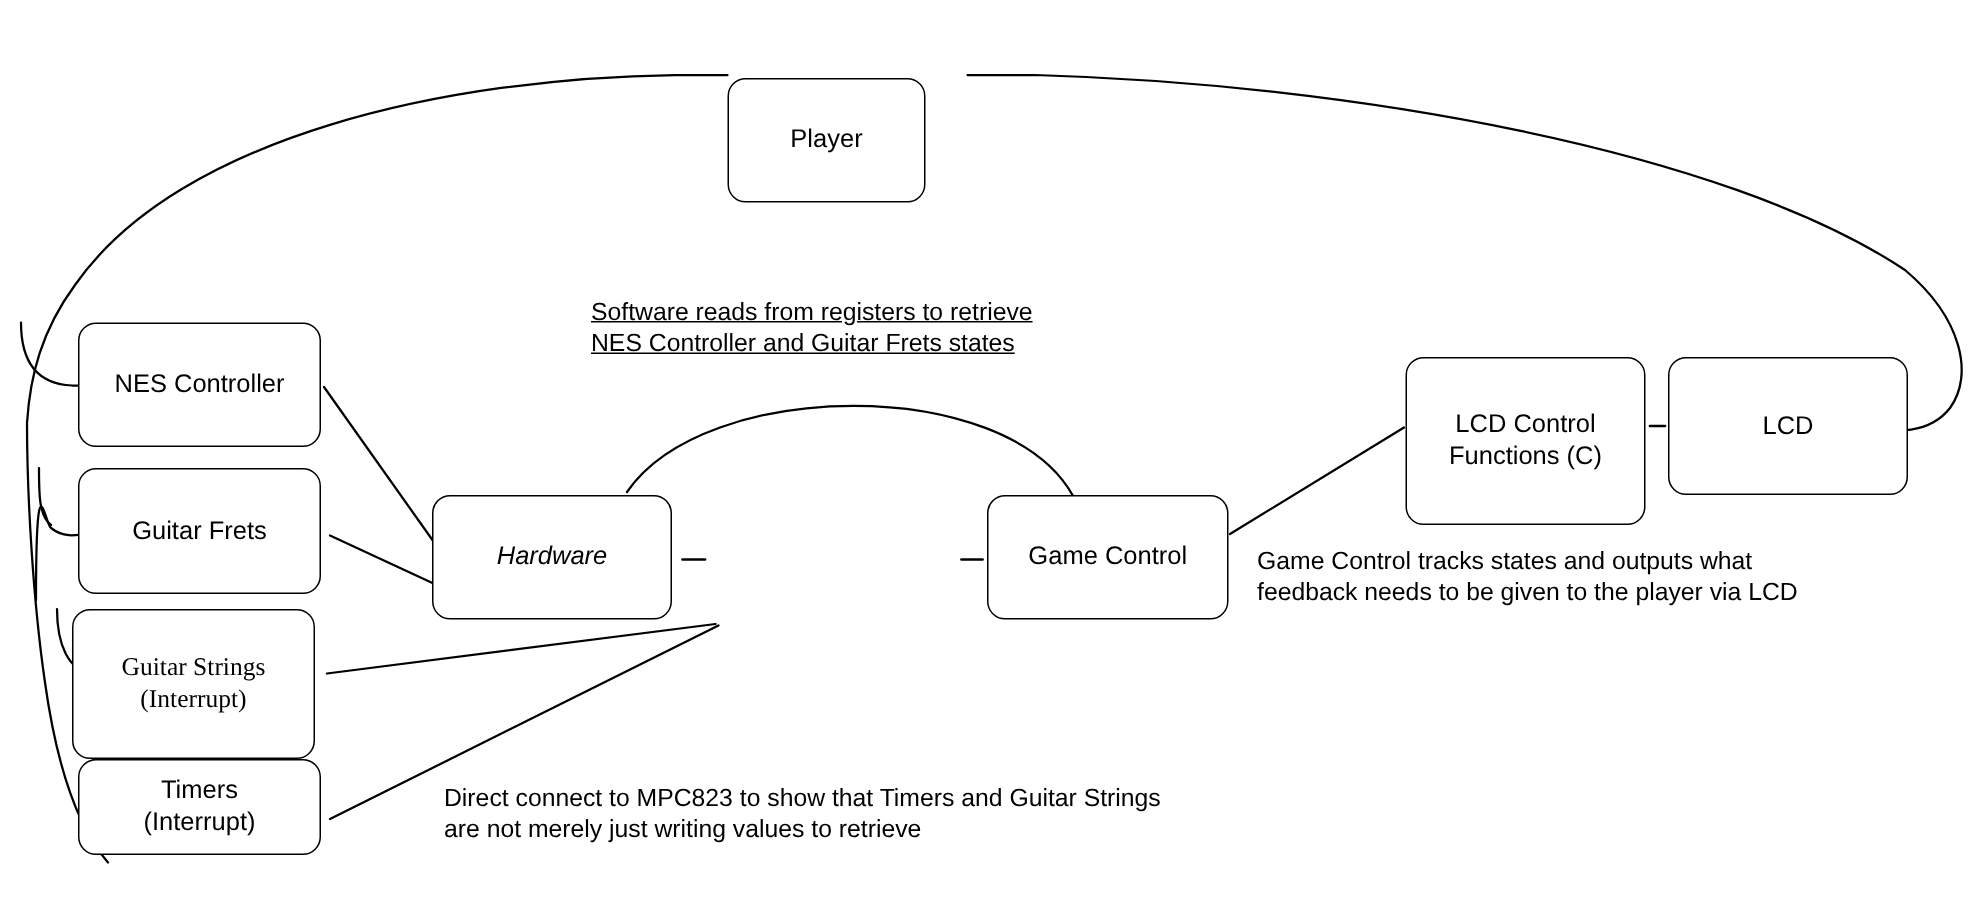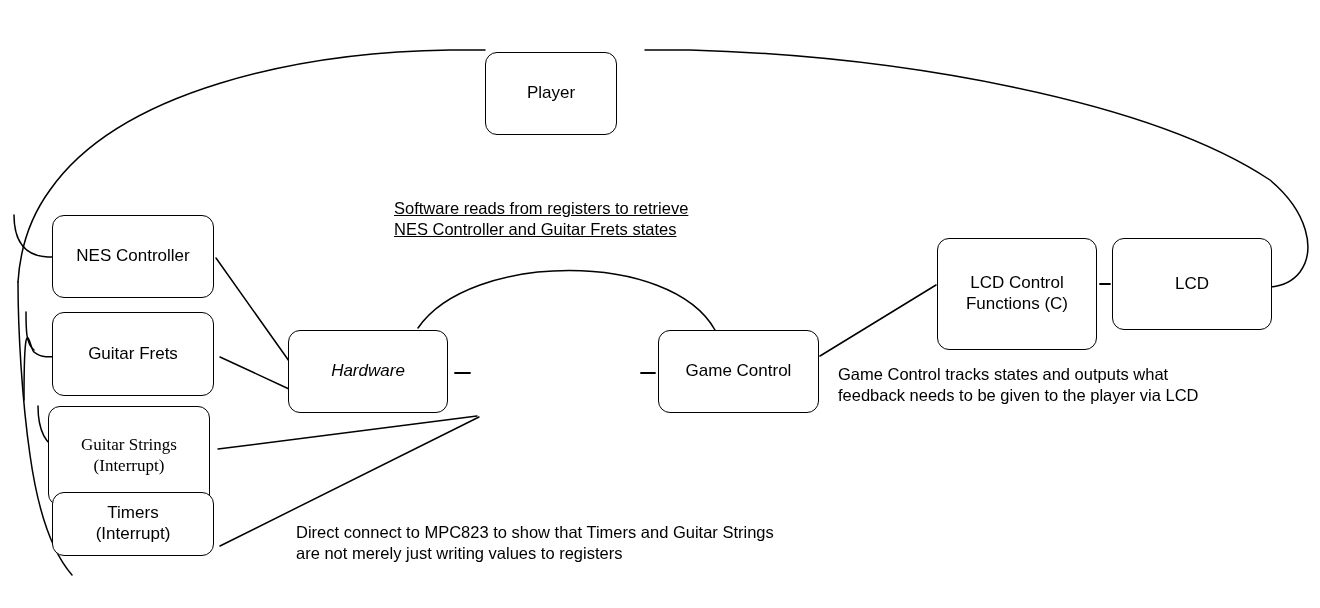--- a/index.html
+++ b/index.html
@@ -105,21 +105,21 @@
 
   <div class="node" style="left:52px; top:312px; width:162px; height:84px;">
     <span>Guitar Frets</span>
   </div>
 
   <div class="node" style="left:48px; top:406px; width:162px; height:100px;font-family:Liberation Serif, serif;">
     <span>Guitar Strings
 (Interrupt)</span>
   </div>
 
-  <div class="node" style="left:52px; top:492px; width:162px; height:64px;">
+  <div class="node" style="left:52px; top:506px; width:162px; height:64px;">
     <span>Timers
 (Interrupt)</span>
   </div>
 
   <div class="node" style="left:288px; top:330px; width:160px; height:83px;font-style:italic;">
     <span>Hardware</span>
   </div>
 
 
   <div class="node" style="left:658px; top:330px; width:161px; height:83px;">
@@ -135,15 +135,15 @@
     <span>LCD</span>
   </div>
 
   <div class="annotation" style="left:394px; top:198px; width:360px;text-decoration:underline;">Software reads from registers to retrieve
 NES Controller and Guitar Frets states</div>
 
   <div class="annotation" style="left:838px; top:364px; width:440px;">Game Control tracks states and outputs what
 feedback needs to be given to the player via LCD</div>
 
   <div class="annotation" style="left:296px; top:522px; width:570px;">Direct connect to MPC823 to show that Timers and Guitar Strings
-are not merely just writing values to registers</div>
+are not merely just writing values to retrieve</div>
 
 </div>
 
 </body></html>

